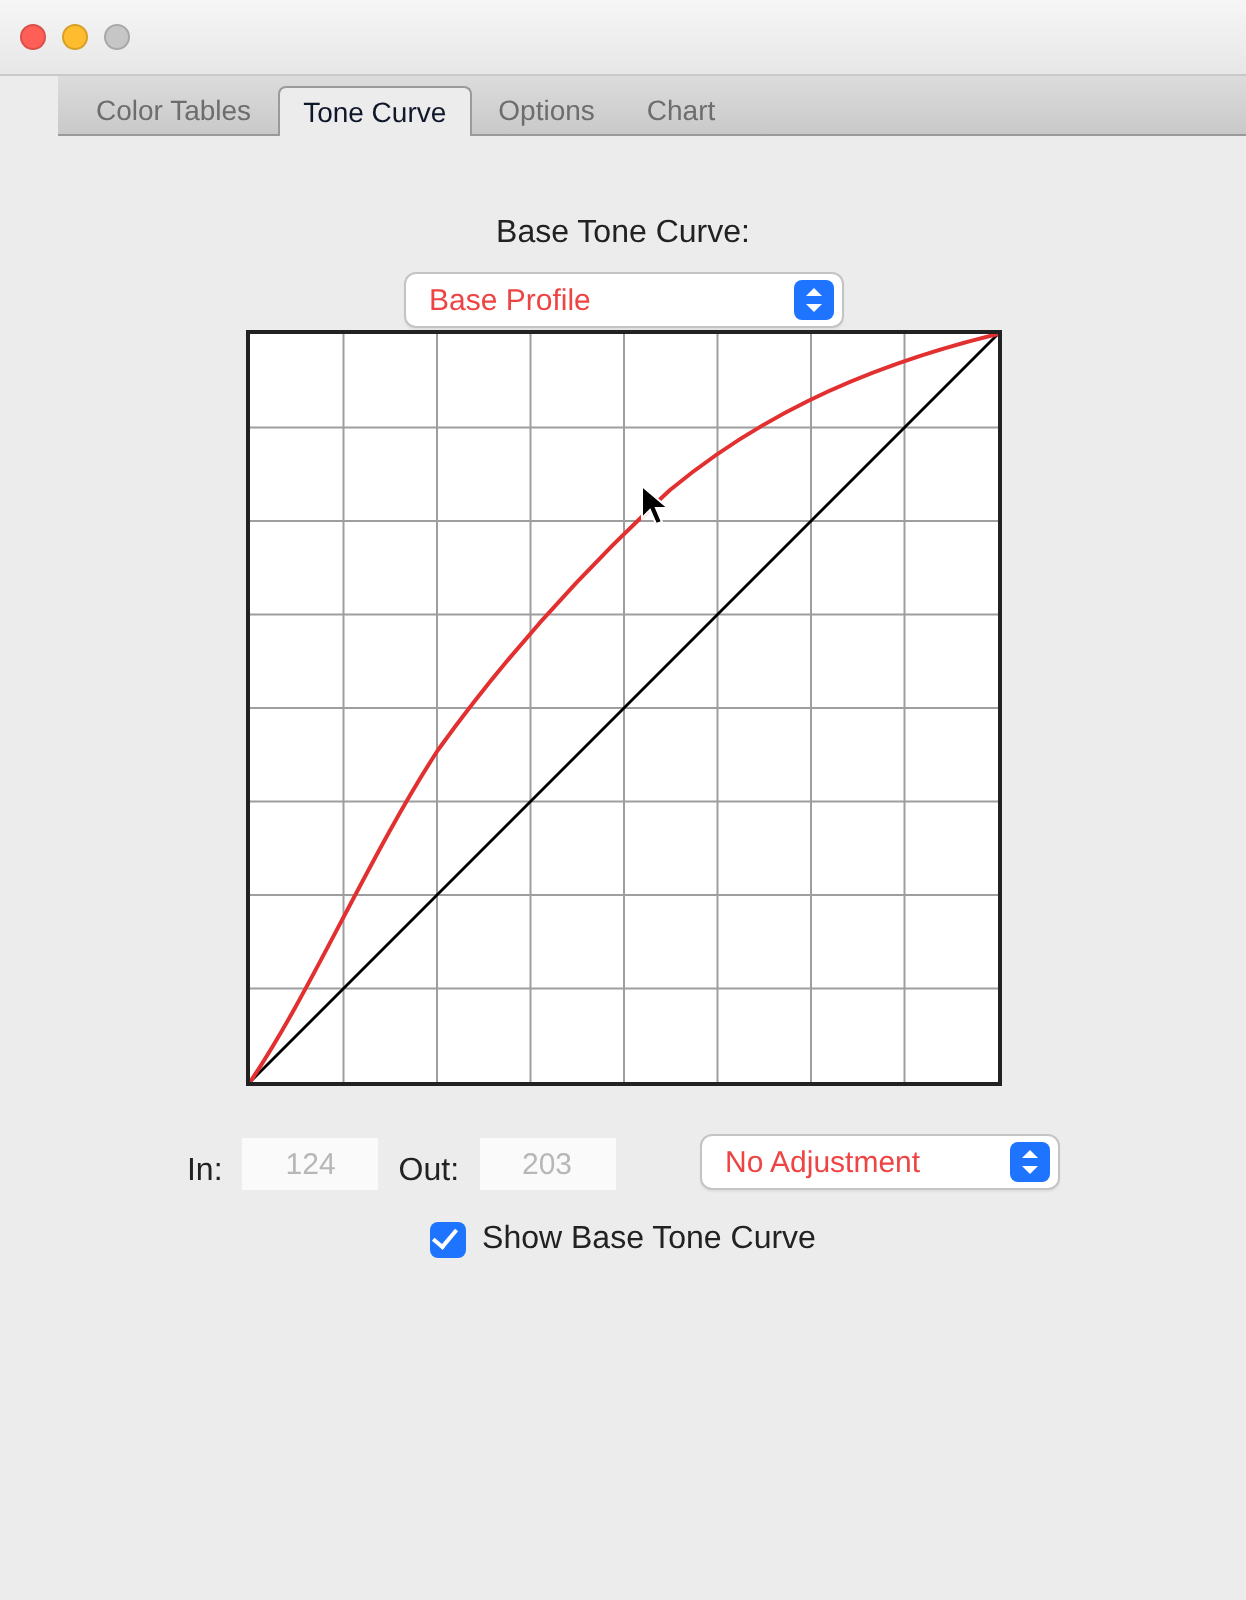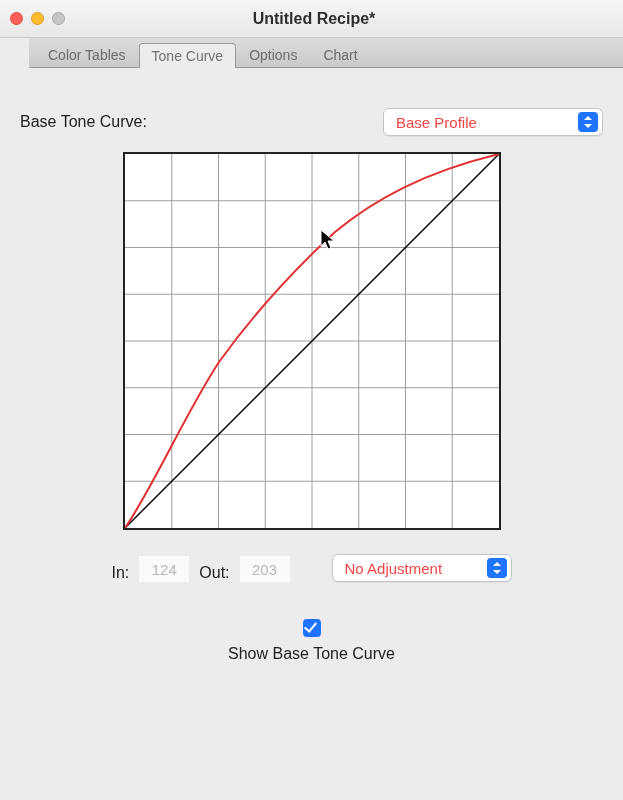--- a/index.html
+++ b/index.html
@@ -20,25 +20,25 @@
     border-bottom:1px solid #9a9a9a; display:flex; align-items:flex-end; padding:0 6px;
     gap:0;
     margin-left:29px;
   }
   .tab {
     padding: 4px 12px 4px 12px; font-size:14px; color:#6d6d6d;
     border:1px solid transparent; border-bottom:none; border-radius:4px 4px 0 0;
     cursor:default; user-select:none;
   }
   .tab.active {
-    background:#ececec; color:#737373; border-color:#9a9a9a;
+    background:#ececec; color:#0f172a; border-color:#9a9a9a;
     position:relative; top:1px;
   }
   .content { padding: 40px 20px 20px 20px; }
-  .row { display:flex; align-items:center; justify-content:space-between; gap:10px; margin-bottom:16px;}
+  .row { display:flex; align-items:center; justify-content:space-between; gap:10px; margin-bottom:1px;flex-direction:column;}
   .label { font-size:16px; color:#222; }
   .mac-select {
     display:inline-flex; align-items:center; justify-content:space-between;
     background:#fff; border:1px solid #c4c4c4; border-radius:6px;
     padding: 3px 4px 3px 12px; min-width:220px; height:28px;
     box-shadow: 0 1px 1px rgba(0,0,0,.05);
   }
   .mac-select .text { font-size:15px; color:#ef4444;}
   .mac-select .arrows {
     width:20px; height:20px; background:#1e74ff; border-radius:4px;
@@ -46,26 +46,26 @@
   }
   .mac-select .arrows svg{display:block;}
   .curve-wrap { display:flex; justify-content:center; }
   .curve {
     width:378px; height:378px; background:#fff; border:2px solid #222;
     position:relative;
   }
   .iorow { display:flex; align-items:flex-end; justify-content:center; gap:10px; margin-top:24px;}
   .iolabel{font-size:16px;color:#222;}
   .iobox{
-    width:50px; height:26px; background:#fafafa;
+    width:68px; height:26px; background:#fafafa;
     display:flex;align-items:center;justify-content:center;
     font-size:15px; color:#b7b7b7;
   }
   .iosel{margin-left:32px;}
-  .checkrow{display:flex;align-items:center;justify-content:center;gap:8px;margin-top:37px;flex-direction:column;}
+  .checkrow{display:flex;justify-content:center;gap:8px;margin-top:16px;}
   .mac-check{
     appearance:none; width:18px;height:18px;border-radius:4px;background:#1e74ff;
     position:relative; border:none;
   }
   .mac-check:checked::after{
     content:""; position:absolute; left:4px; top:1px; width:5px; height:10px;
     border:solid #fff; border-width:0 2.5px 2.5px 0; transform:rotate(40deg);
   }
   .checklabel{font-size:16px;color:#222;}
   .cursor-arrow{position:absolute; pointer-events:none;}
@@ -74,21 +74,20 @@
 <body>
 
 <div class="window">
 
   <div class="titlebar">
     <div class="traffic">
       <div class="tl red"></div>
       <div class="tl yellow"></div>
       <div class="tl green"></div>
     </div>
-    <div class="title">Untitled Recipe*</div>
     <div class="placeholder-right"></div>
   </div>
 
   <div class="tabbar">
     <div class="tab">Color Tables</div>
     <div class="tab active">Tone Curve</div>
     <div class="tab">Options</div>
     <div class="tab">Chart</div>
   </div>
 

